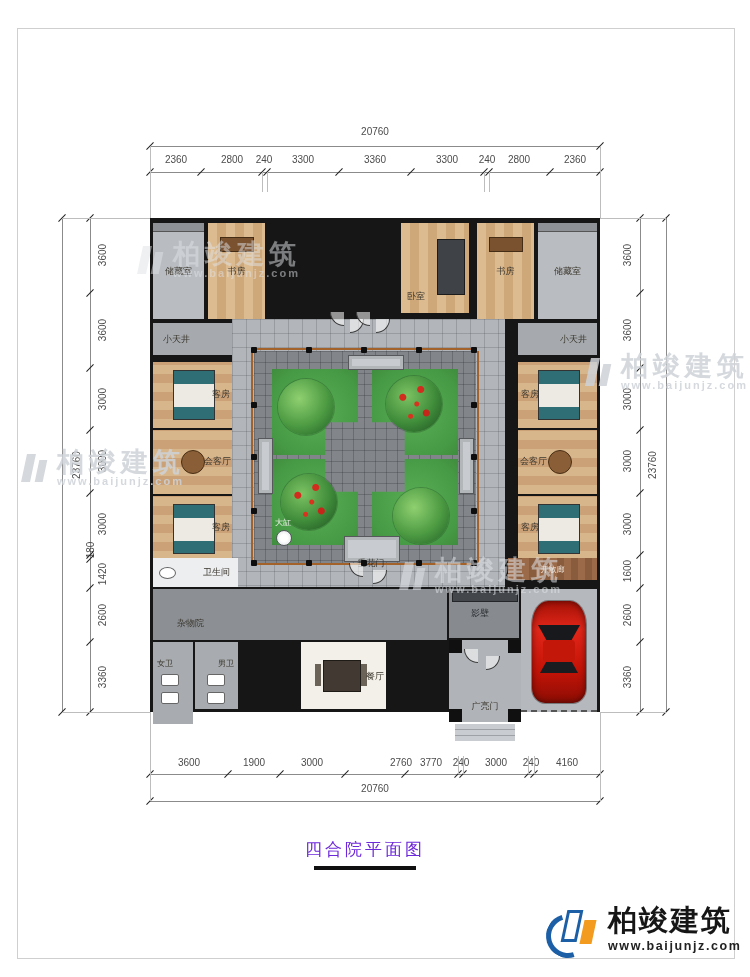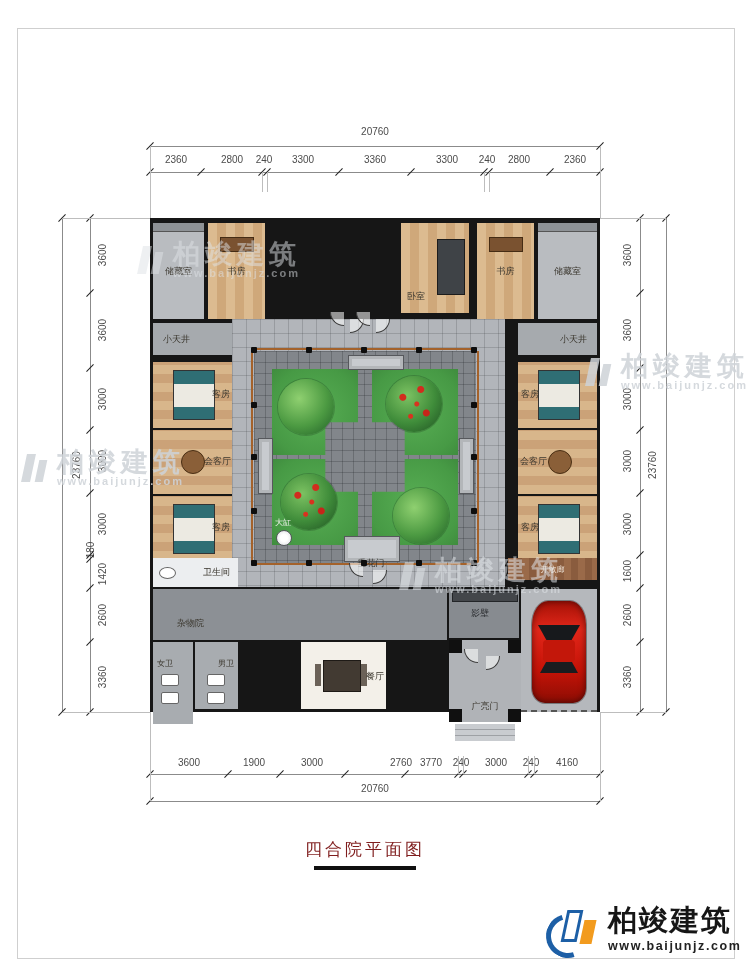--- a/index.html
+++ b/index.html
@@ -49,21 +49,21 @@
   .lawn{position:absolute;background:radial-gradient(circle at 50% 50%,#58ae54,#479a45 75%,#3f8c3e);z-index:1;}
   
   .wm{position:absolute;display:flex;align-items:center;gap:7px;z-index:6;pointer-events:none;
     color:#cfd4d9;opacity:.8;}
   .wm .wm-g{position:relative;width:30px;height:40px;flex:0 0 auto;}
   .wm .wm-g i{position:absolute;background:currentColor;}
   .wm .col{display:flex;flex-direction:column;line-height:1.05;}
   .wm .wm-t{font-size:27px;font-weight:bold;letter-spacing:5px;white-space:nowrap;}
   .wm .wm-u{font-size:11px;font-weight:bold;letter-spacing:2px;white-space:nowrap;}
   
-  #title{position:absolute;font-size:17px;letter-spacing:3px;color:#7f1d1d;transform:translate(-50%,-50%);white-space:nowrap;}
+  #title{position:absolute;font-size:17px;letter-spacing:3px;color:#6d28d9;transform:translate(-50%,-50%);white-space:nowrap;}
   #title-underline{position:absolute;background:#101010;}
   #logo{position:absolute;display:flex;align-items:flex-start;gap:6px;}
   #logo .glyph{position:relative;width:58px;height:54px;}
   #logo .brand{font-size:29px;font-weight:900;color:#161616;letter-spacing:2px;line-height:1;white-space:nowrap;}
   #logo .site{font-size:12.5px;font-weight:bold;color:#222;letter-spacing:1.6px;margin-top:4px;white-space:nowrap;}
   .car{position:absolute;z-index:3;}
   .car .body{position:absolute;inset:0;border-radius:16px 16px 13px 13px/24px 24px 15px 15px;
     background:linear-gradient(180deg,#a51106,#e2271a 28%,#c51307 68%,#8c0d04);
     box-shadow:inset 0 0 7px rgba(0,0,0,.55),0 0 0 1px rgba(0,0,0,.35);}
   .car .ws{position:absolute;left:6px;top:24px;width:42px;height:15px;background:#17191c;

